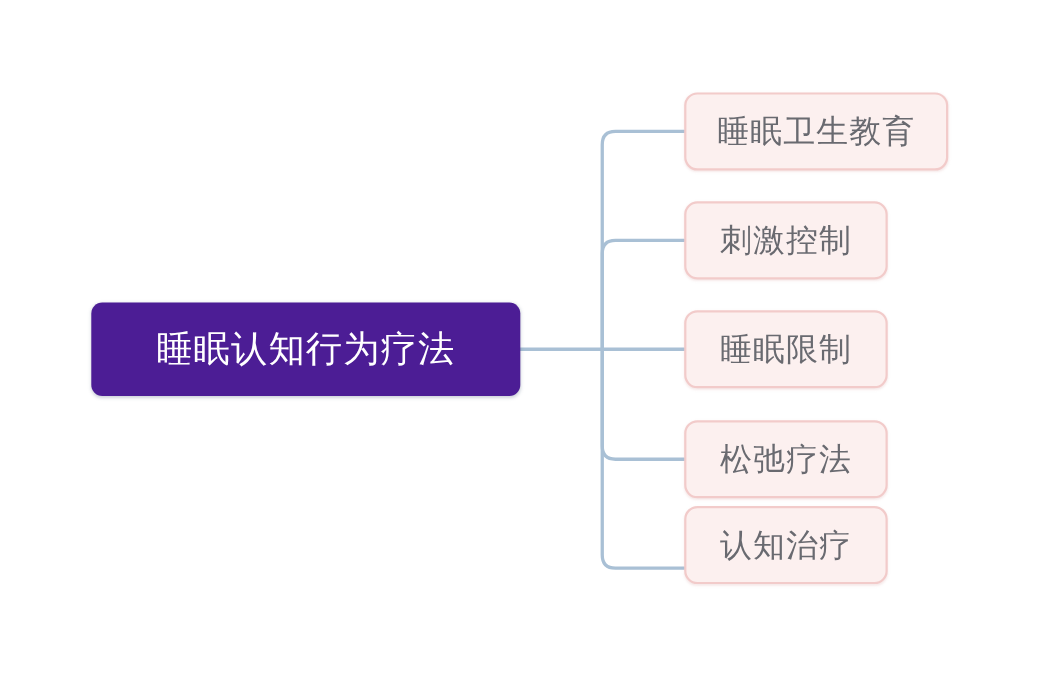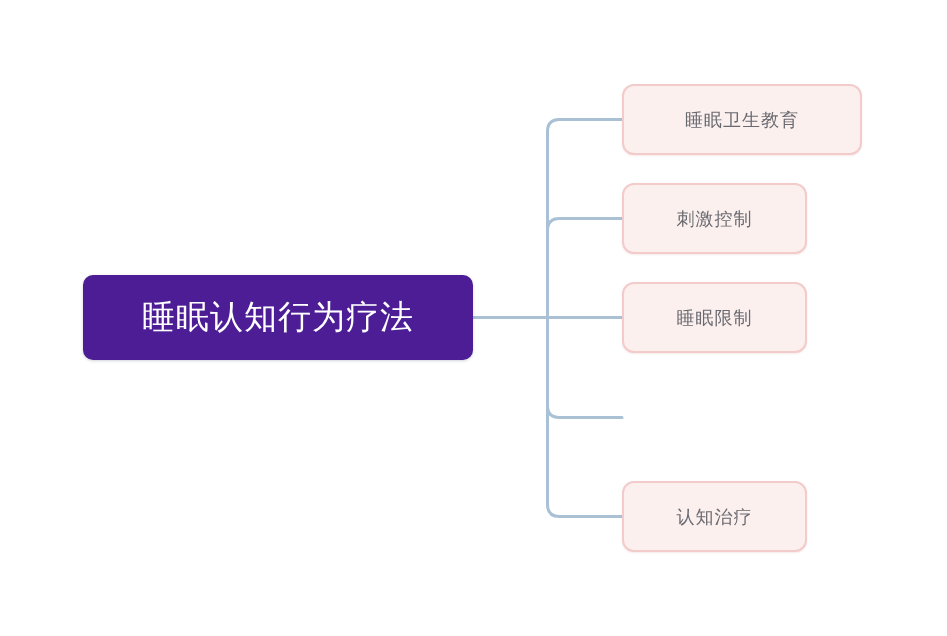--- a/index.html
+++ b/index.html
@@ -49,31 +49,31 @@
     font-size: 33px;
     font-weight: 500;
     letter-spacing: 1px;
     box-shadow: 0 1px 3px rgba(60, 80, 110, 0.25);
   }
   .child-node {
     background: #FCF0EF;
     border: 2px solid #F2CBCA;
     border-radius: 12px;
     color: #696A70;
-    font-size: 18px;
+    font-size: 29px;
     font-weight: 400;
     letter-spacing: 1px;
     height: 71px;
     box-shadow: 0 1px 2px rgba(220, 170, 170, 0.25);
   }
   .child-0 { left: 622px; top: 84px;  width: 240px; }
   .child-1 { left: 622px; top: 183px; width: 185px; }
   .child-2 { left: 622px; top: 282px; width: 185px; }
   .child-3 { left: 622px; top: 382px; width: 185px; }
-  .child-4 { left: 622px; top: 481px; width: 185px; justify-content: center; }
+  .child-4 { left: 622px; top: 460px; width: 185px; justify-content: center; }
 </style>
 </head>
 <body>
 
 <div class="canvas">
 
   <svg class="connectors" viewBox="0 0 947 636" xmlns="http://www.w3.org/2000/svg">
     <path d="M 473 317.5 H 622"></path>
     <path d="M 547.5 317.5 V 131.5 Q 547.5 119.5 559.5 119.5 H 622"></path>
     <path d="M 547.5 317.5 V 230.5 Q 547.5 218.5 559.5 218.5 H 622"></path>
@@ -90,18 +90,21 @@
   </div>
 
   <div class="node child-node child-2">
     <span>睡眠限制</span>
   </div>
 
   <div class="node child-node child-1">
     <span>刺激控制</span>
   </div>
 
+  <div class="node child-node child-3">
+    <span>松弛疗法</span>
+  </div>
 
   <div class="node child-node child-4">
     <span>认知治疗</span>
   </div>
 
 </div>
 
 </body></html>

